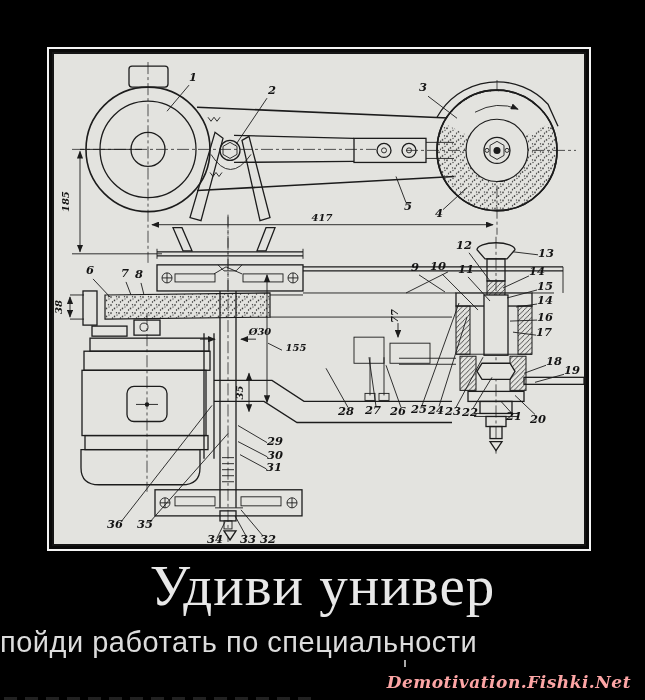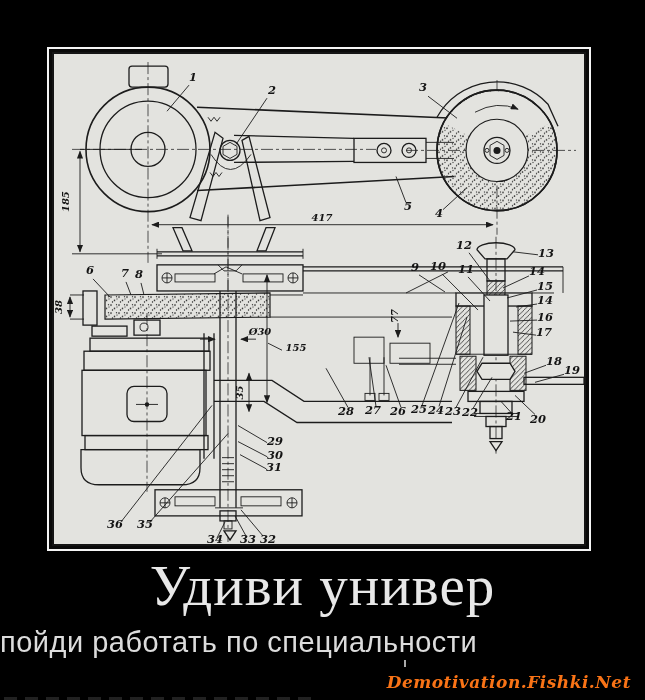--- a/index.html
+++ b/index.html
@@ -11,21 +11,21 @@
          background:#e3e3df;border:2px solid #151515;}
   .paper svg{display:block;width:100%;height:100%;}
   .title{position:absolute;left:0;right:0;top:554px;text-align:center;
          font-family:"Liberation Serif","DejaVu Serif",serif;font-size:57px;
          font-weight:400;color:#e8e8e8;letter-spacing:1px;line-height:1.12;}
   .subtitle{position:absolute;left:0;right:0;top:626px;text-align:left;
          font-family:"Liberation Sans",sans-serif;font-size:29px;
          color:#dcdcdc;letter-spacing:.5px;}
   .watermark{position:absolute;right:14px;top:672px;
          font-family:"DejaVu Serif",serif;font-style:italic;font-weight:700;
-         font-size:17px;color:#f97316;letter-spacing:.5px;}
+         font-size:17px;color:#fca5a5;letter-spacing:.5px;}
   .corner-dashes{position:absolute;left:4px;bottom:0;width:310px;height:3px;opacity:.45;
          background:repeating-linear-gradient(90deg,#4a4a4a 0 13px,transparent 13px 21px);}
   .stray-tick{position:absolute;left:404px;top:660px;width:2px;height:7px;background:#c8c8c8;opacity:.85;}
   
   .ln{stroke:#1c1c1c;fill:none;stroke-width:1.3;}
   .bd{stroke:#1c1c1c;fill:none;stroke-width:1.6;}
   .thin{stroke:#1c1c1c;fill:none;stroke-width:0.9;}
   .cl{stroke:#2a2a2a;stroke-width:0.8;stroke-dasharray:12 3 3 3;fill:none;}
   .ld{stroke:#1c1c1c;stroke-width:0.9;fill:none;}
   .dimln{stroke:#1c1c1c;stroke-width:0.9;fill:none;}

